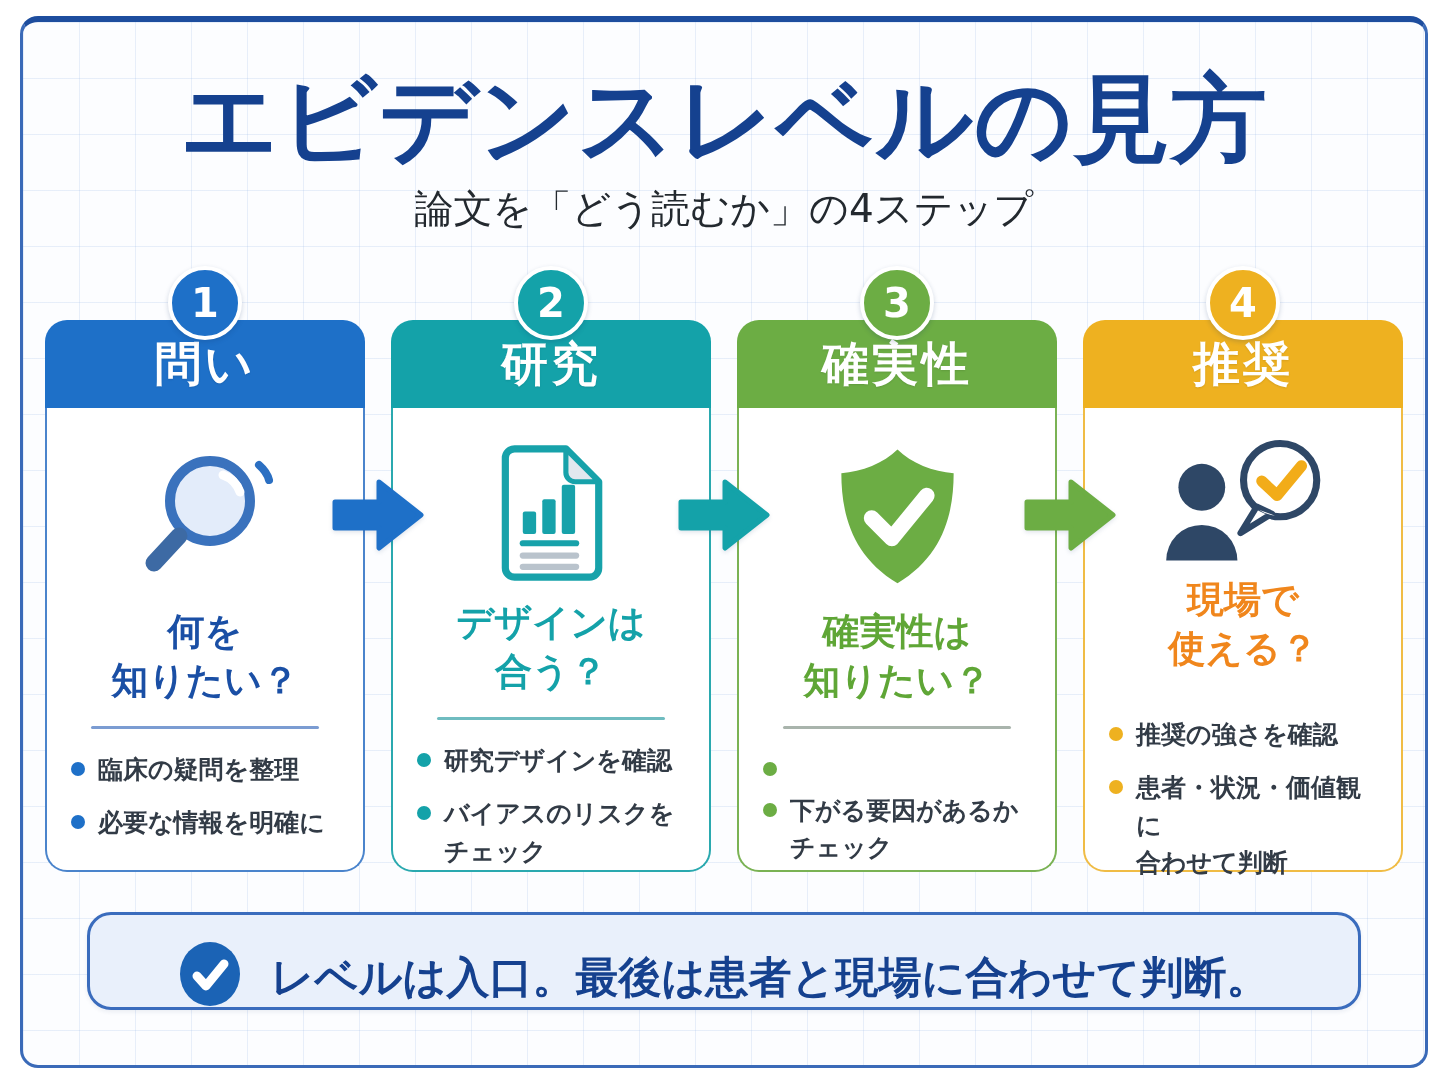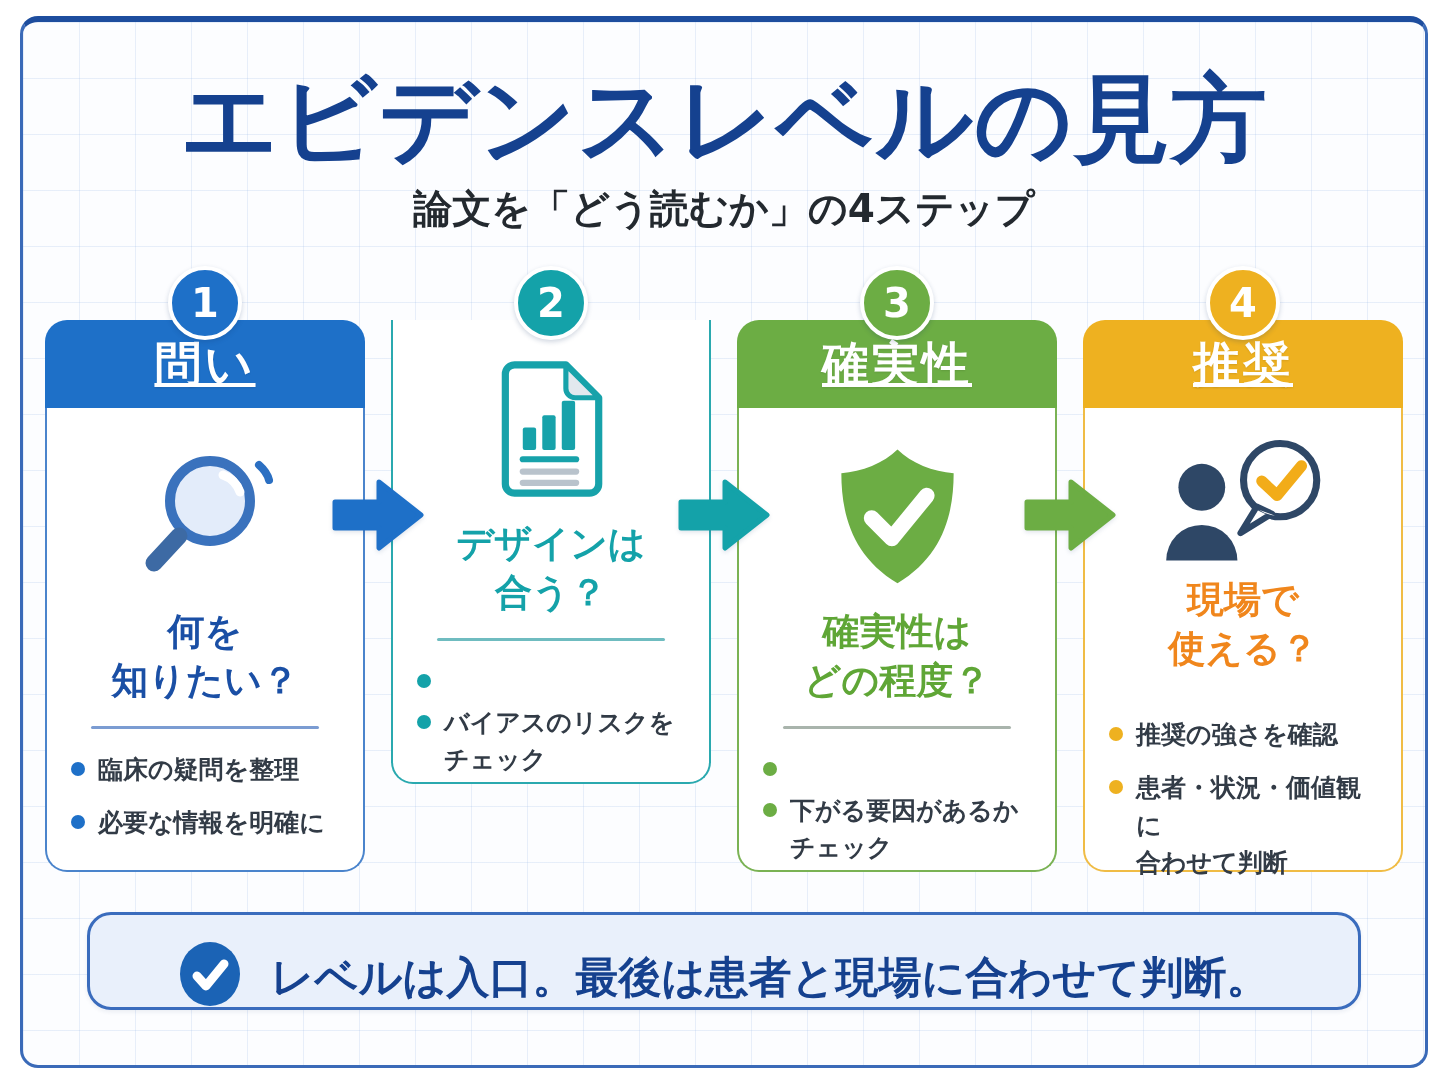--- a/index.html
+++ b/index.html
@@ -21,21 +21,21 @@
       repeating-linear-gradient(to bottom, rgba(120,160,220,.16) 0px, rgba(120,160,220,.16) 1px, transparent 1px, transparent 56px);
     overflow:hidden;
   }
   .title {
     margin:44px 20px 0; text-align:center;
     font-size:96px; font-weight:900; line-height:1.12;
     color:#15418f; letter-spacing:1px;
   }
   .subtitle {
     margin:12px 20px 0; text-align:center;
-    font-size:39px; font-weight:700; line-height:1.2;
+    font-size:39px; font-weight:400; line-height:1.2;
     color:#23292f;
   }
   .steps {
     position:relative;
     display:flex; gap:26px; align-items:stretch;
     padding:0 22px; margin-top:34px;
   }
   .step { flex:1; position:relative; padding-top:54px; }
   .s1 { --accent:#1e70c8; --border:#4a84cc; --qcolor:#1a4fa5; --divider:#7b9cd2; }
   .s2 { --accent:#14a2a9; --border:#2aa9af; --qcolor:#14a2a9; --divider:#6fbcc0; }
@@ -48,21 +48,20 @@
     box-shadow:0 2px 5px rgba(20,50,100,.20);
     display:flex; align-items:center; justify-content:center;
     color:#fff; font-size:40px; font-weight:900; z-index:3;
   }
   .bar {
     height:88px; background:var(--accent);
     border-radius:22px 22px 0 0;
     display:flex; align-items:center; justify-content:center;
     color:#fff; font-size:47px; font-weight:900; letter-spacing:3px;
     text-shadow:0 1px 2px rgba(0,0,0,.10);
-    text-decoration:underline;
   }
   .cardbody {
     background:#fff;
     border:2.5px solid var(--border); border-top:none;
     border-radius:0 0 22px 22px;
     height:464px;
     display:flex; flex-direction:column; align-items:center;
     padding:10px 22px 0;
   }
   .iconbox { height:170px; display:flex; align-items:center; justify-content:center; margin-top:14px; }
@@ -119,56 +118,57 @@
         <div class="divider"></div>
         <ul class="bullets">
           <li class="bullet"><span class="dot"></span><span>臨床の疑問を整理</span></li>
           <li class="bullet"><span class="dot"></span><span>必要な情報を明確に</span></li>
         </ul>
       </div>
     </section>
 
     <section class="step s2">
       <div class="num">2</div>
+      <div class="bar">研究</div>
       <div class="cardbody">
         <div class="iconbox">
           <svg width="118" height="140" viewBox="0 0 115 135">
             <path d="M22 5 h50 l32 32 v84 a9 9 0 0 1 -9 9 H22 a9 9 0 0 1 -9 -9 V14 a9 9 0 0 1 9 -9 z" fill="#ffffff" stroke="#17a2aa" stroke-width="7" stroke-linejoin="round"></path>
             <path d="M72 5 v23 a9 9 0 0 0 9 9 h23 z" fill="#e2e8ee" stroke="#17a2aa" stroke-width="5" stroke-linejoin="round"></path>
             <rect x="30" y="66" width="13" height="22" rx="2" fill="#17a2aa"></rect>
             <rect x="49" y="54" width="13" height="34" rx="2" fill="#17a2aa"></rect>
             <rect x="68" y="40" width="13" height="48" rx="2" fill="#17a2aa"></rect>
             <rect x="27" y="94" width="58" height="6" rx="3" fill="#17a2aa"></rect>
             <rect x="27" y="106" width="58" height="6" rx="3" fill="#b9c3cc"></rect>
             <rect x="27" y="117" width="58" height="6" rx="3" fill="#b9c3cc"></rect>
           </svg>
         </div>
         <div class="question">デザインは
 合う？</div>
         <div class="divider"></div>
         <ul class="bullets">
-          <li class="bullet"><span class="dot"></span></li>
+          <li class="bullet"><span class="dot"></span><span>研究デザインを確認</span></li>
           <li class="bullet"><span class="dot"></span><span>バイアスのリスクを
 チェック</span></li>
         </ul>
       </div>
     </section>
 
     <section class="step s3">
       <div class="num">3</div>
       <div class="bar">確実性</div>
       <div class="cardbody">
         <div class="iconbox">
           <svg width="135" height="146" viewBox="0 0 120 130">
             <path d="M60 5 C72 17 92 25 110 26 C110 63 100 100 60 124 C20 100 10 63 10 26 C28 25 48 17 60 5 Z" fill="#6cad44"></path>
             <path d="M37 66 L55 84 L86 46" stroke="#ffffff" stroke-width="14" fill="none" stroke-linecap="round" stroke-linejoin="round"></path>
           </svg>
         </div>
         <div class="question">確実性は
-どの程度？</div>
+知りたい？</div>
         <div class="divider"></div>
         <ul class="bullets">
           <li class="bullet"><span class="dot"></span></li>
           <li class="bullet"><span class="dot"></span><span>下がる要因があるか
 チェック</span></li>
         </ul>
       </div>
     </section>
 
     <section class="step s4">

